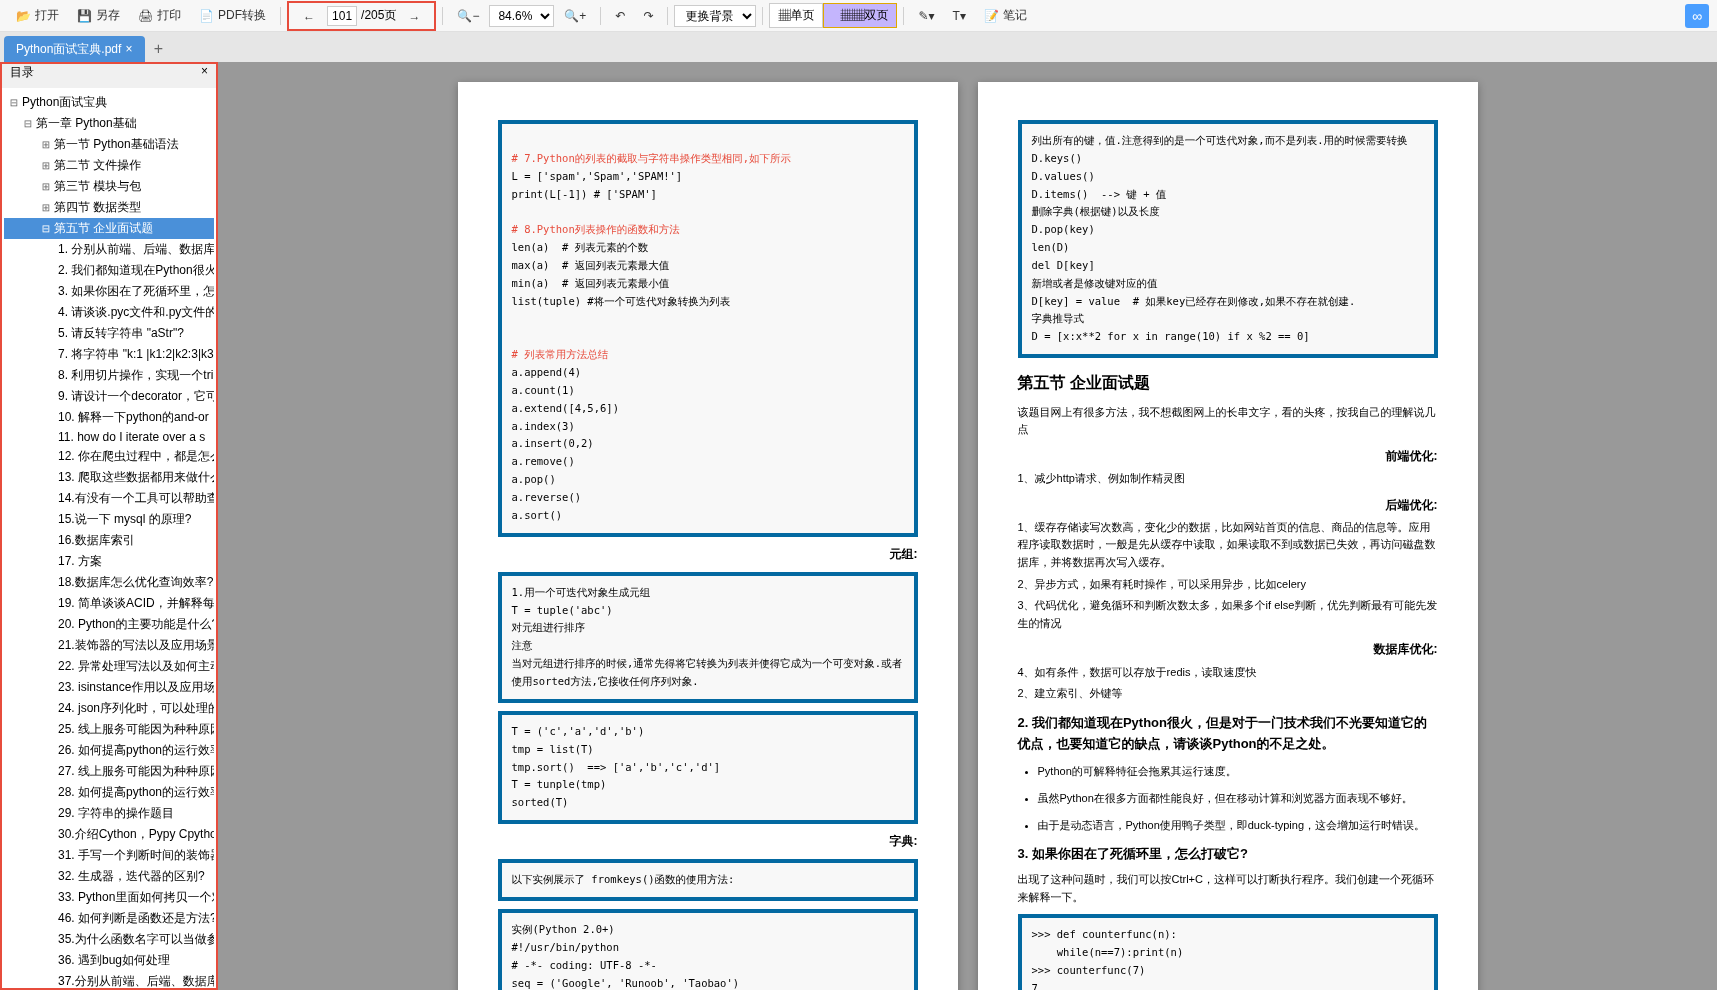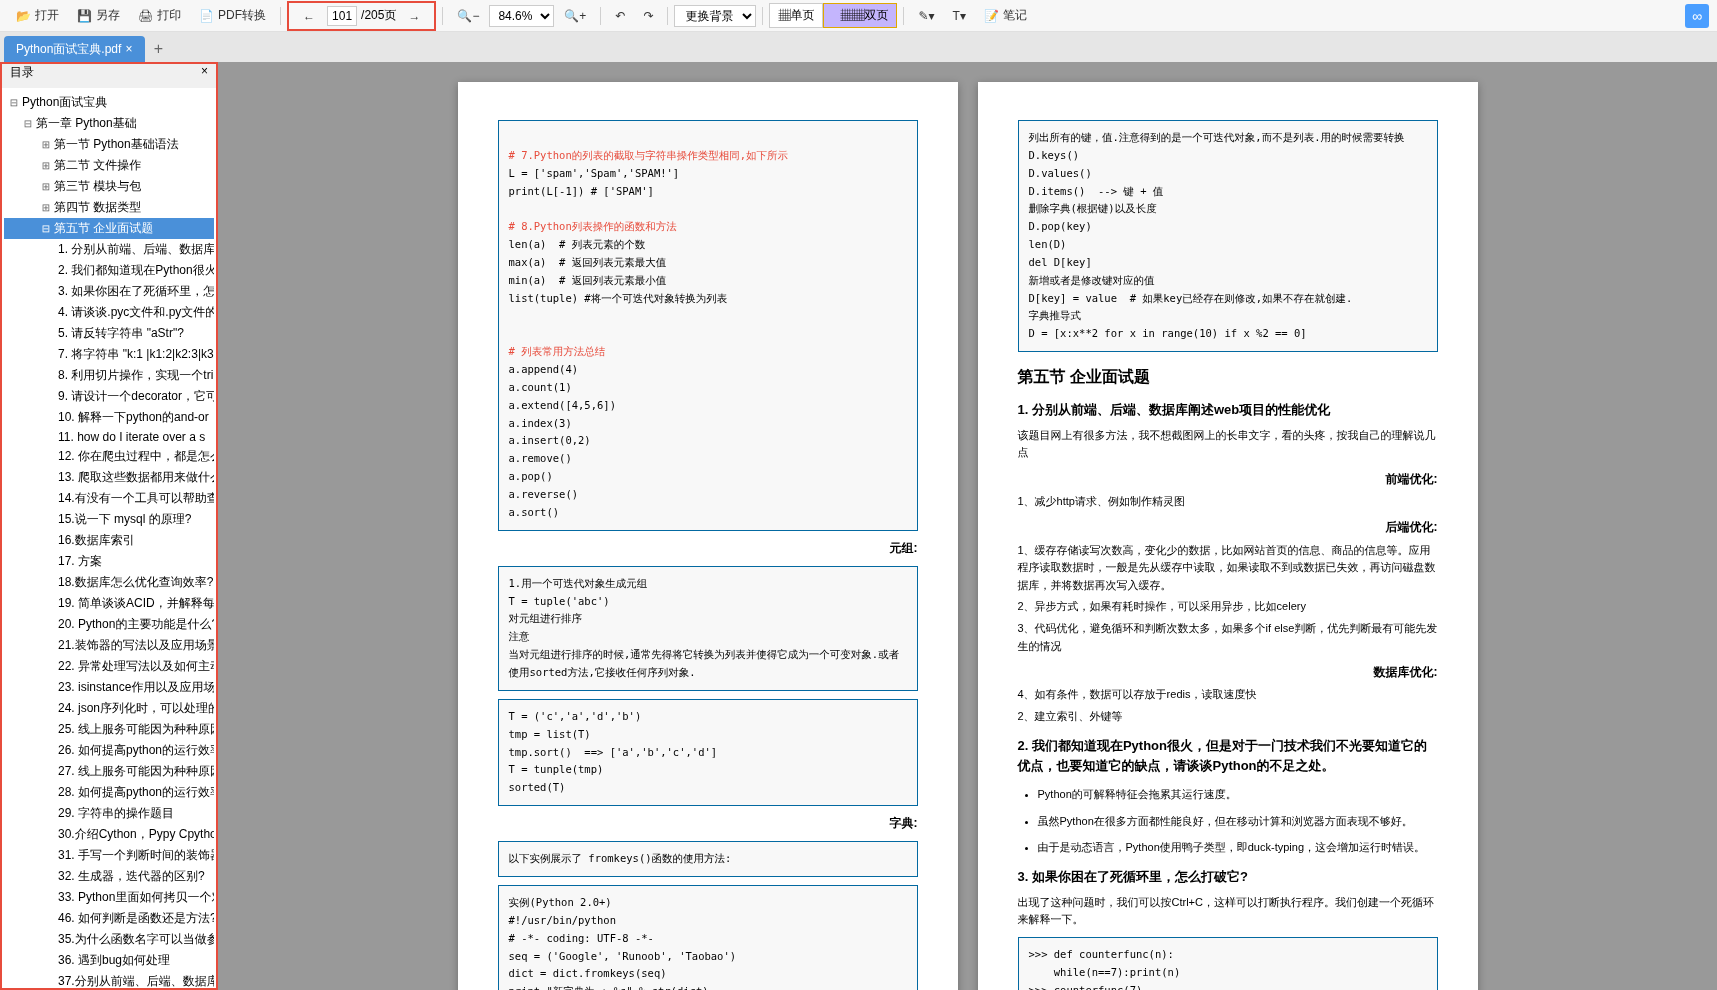--- a/index.html
+++ b/index.html
@@ -34,21 +34,21 @@
 .tree-node.lvl1 { padding-left: 18px; }
 .tree-node.lvl2 { padding-left: 36px; }
 .tree-node.lvl3 { padding-left: 54px; }
 .tree-node.selected { background: #4a90d9; color: #fff; }
 .expander { width: 12px; display: inline-block; text-align: center; color: #666; font-size: 10px; }
 .tree-node.selected .expander { color: #fff; }
 
 
 .content { flex: 1; background: #999; overflow: auto; display: flex; gap: 20px; padding: 20px; justify-content: center; align-items: flex-start; }
 .page { background: #fff; width: 500px; min-height: 760px; padding: 30px 40px; box-shadow: 0 2px 8px rgba(0,0,0,0.3); font-size: 11px; line-height: 1.6; }
-.code-block { background: #f8f8f8; border: 1px solid #0369a1; padding: 8px 10px; margin: 8px 0; font-family: Consolas, monospace; font-size: 10.5px; line-height: 1.7; white-space: pre-wrap; }
+.code-block { background: #f8f8f8; border: 4px solid #0369a1; padding: 8px 10px; margin: 8px 0; font-family: Consolas, monospace; font-size: 10.5px; line-height: 1.7; white-space: pre-wrap; }
 .code-block .cmt { color: #e74c3c; }
 .page h2 { font-size: 16px; margin: 12px 0 8px; font-weight: bold; }
 .page h3 { font-size: 13px; margin: 10px 0 6px; font-weight: bold; }
 .page h4 { font-size: 12px; margin: 8px 0 4px; font-weight: bold; text-align: right; }
 .page p { margin: 4px 0; font-size: 11px; }
 .page ul { margin: 4px 0 4px 20px; font-size: 11px; }
 .page ul li { margin: 9px 0; }
 </style>
 </head>
 <body>
@@ -248,21 +248,20 @@
 D.items()  --&gt; 键 + 值
 删除字典(根据键)以及长度
 D.pop(key)
 len(D)
 del D[key]
 新增或者是修改键对应的值
 </span><span>D[key] = value  # 如果key已经存在则修改,如果不存在就创建.</span>
 <span>字典推导式</span>
 <span>D = [x:x**2 for x in range(10) if x %2 == 0]</span></div>
       <h2>第五节 企业面试题</h2>
-      <h3>1. 分别从前端、后端、数据库阐述web项目的性能优化</h3>
       <p>该题目网上有很多方法，我不想截图网上的长串文字，看的头疼，按我自己的理解说几点</p>
       <h4>前端优化:</h4>
       <p>1、减少http请求、例如制作精灵图</p>
       <h4>后端优化:</h4>
       <p>1、缓存存储读写次数高，变化少的数据，比如网站首页的信息、商品的信息等。应用程序读取数据时，一般是先从缓存中读取，如果读取不到或数据已失效，再访问磁盘数据库，并将数据再次写入缓存。</p>
       <p>2、异步方式，如果有耗时操作，可以采用异步，比如celery</p>
       <p>3、代码优化，避免循环和判断次数太多，如果多个if else判断，优先判断最有可能先发生的情况</p>
       <h4>数据库优化:</h4>
       <p>4、如有条件，数据可以存放于redis，读取速度快</p>
       <p>2、建立索引、外键等</p>

